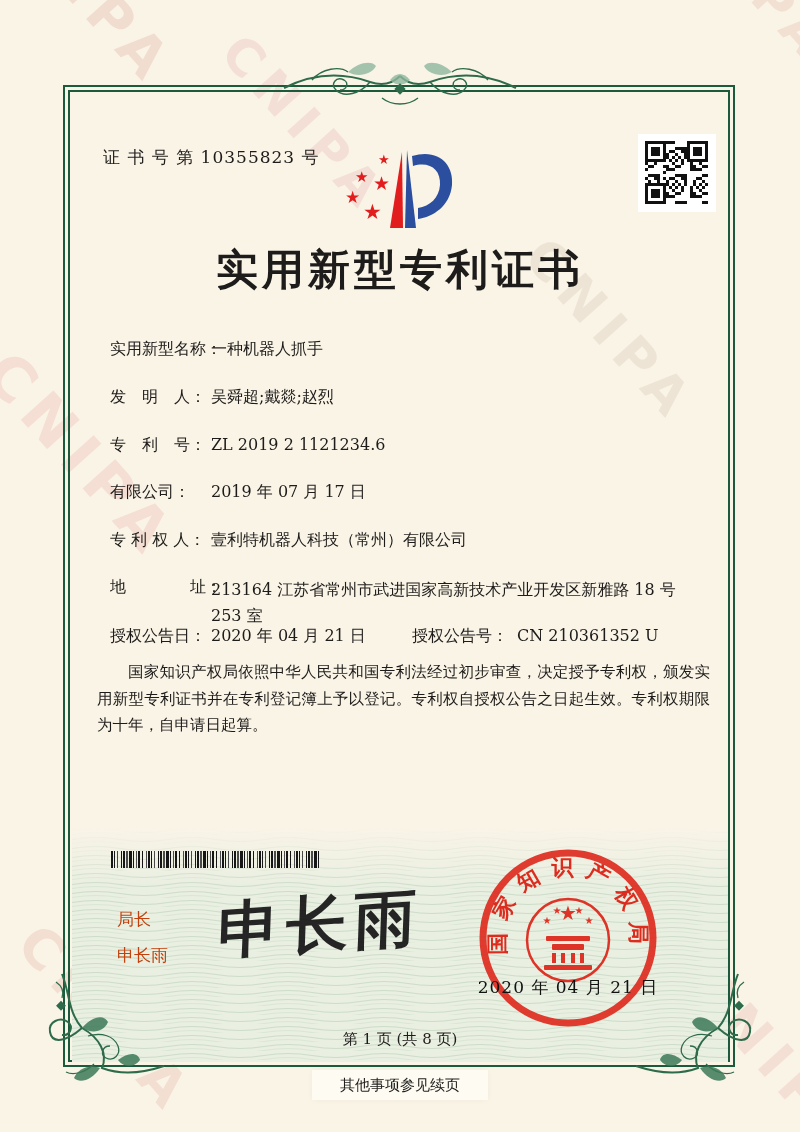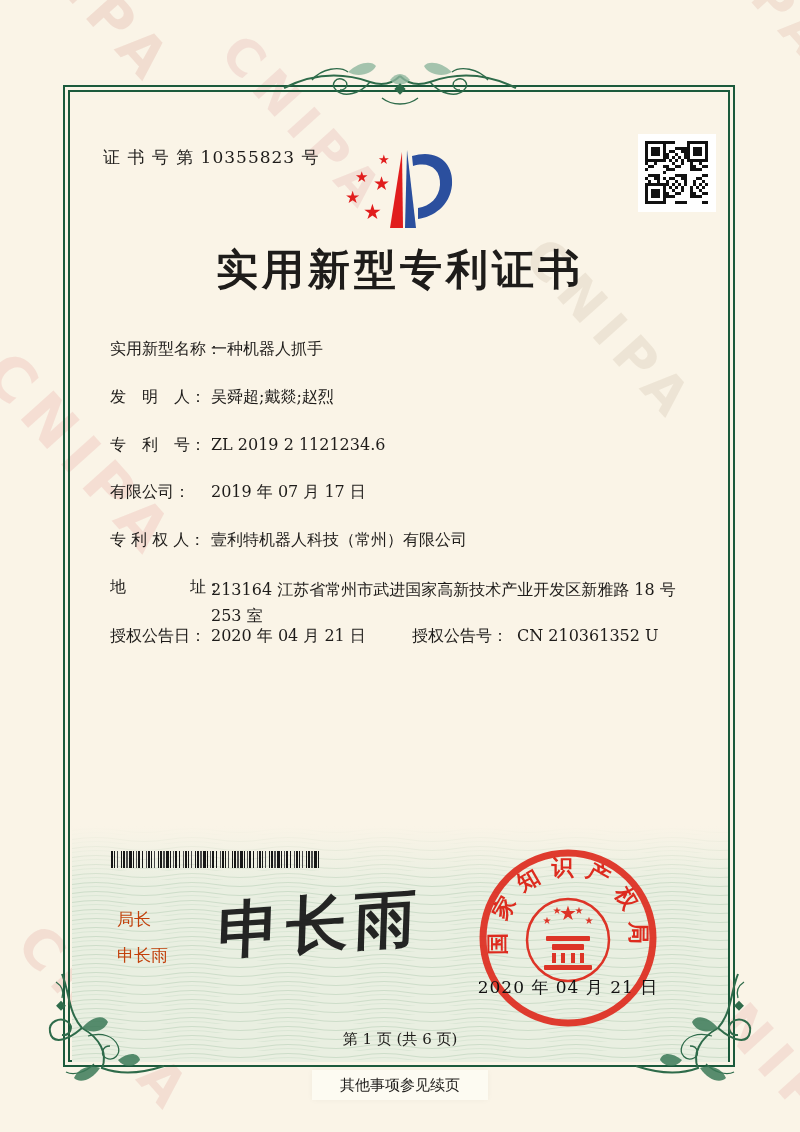--- a/index.html
+++ b/index.html
@@ -425,20 +425,21 @@
 
 <div class="frow" style="top:577px;">地　　　　址：</div>
 <div class="fval" id="addr-val" style="left:211px;top:577px;">213164 江苏省常州市武进国家高新技术产业开发区新雅路 18 号 253 室</div>
 
 <div class="frow" style="top:626px;">授权公告日：</div>
 <div class="fval" style="left:211px;top:626px;">2020 年 04 月 21 日</div>
 <div class="fval" style="left:412px;top:626px;">授权公告号：</div>
 <div class="fval" style="left:517px;top:626px;">CN 210361352 U</div>
 
 <div id="legal" class="abs">
+  <p>国家知识产权局依照中华人民共和国专利法经过初步审查，决定授予专利权，颁发实用新型专利证书并在专利登记簿上予以登记。专利权自授权公告之日起生效。专利权期限为十年，自申请日起算。</p>
 </div>
 
 <div id="barcode" class="abs"><i style="width:2px;background:#161616"></i><i style="width:1px;background:transparent"></i><i style="width:1px;background:#161616"></i><i style="width:2px;background:transparent"></i><i style="width:1px;background:#4a4a4a"></i><i style="width:3px;background:transparent"></i><i style="width:1px;background:#161616"></i><i style="width:1px;background:transparent"></i><i style="width:2px;background:#161616"></i><i style="width:1px;background:transparent"></i><i style="width:2px;background:#4a4a4a"></i><i style="width:1px;background:transparent"></i><i style="width:3px;background:#161616"></i><i style="width:1px;background:transparent"></i><i style="width:1px;background:#161616"></i><i style="width:2px;background:transparent"></i><i style="width:1px;background:#4a4a4a"></i><i style="width:1px;background:transparent"></i><i style="width:2px;background:#161616"></i><i style="width:2px;background:transparent"></i><i style="width:1px;background:#161616"></i><i style="width:3px;background:transparent"></i><i style="width:1px;background:#4a4a4a"></i><i style="width:1px;background:transparent"></i><i style="width:2px;background:#161616"></i><i style="width:1px;background:transparent"></i><i style="width:1px;background:#161616"></i><i style="width:2px;background:transparent"></i><i style="width:1px;background:#4a4a4a"></i><i style="width:3px;background:transparent"></i><i style="width:1px;background:#161616"></i><i style="width:1px;background:transparent"></i><i style="width:2px;background:#161616"></i><i style="width:1px;background:transparent"></i><i style="width:2px;background:#4a4a4a"></i><i style="width:1px;background:transparent"></i><i style="width:3px;background:#161616"></i><i style="width:1px;background:transparent"></i><i style="width:1px;background:#161616"></i><i style="width:2px;background:transparent"></i><i style="width:1px;background:#4a4a4a"></i><i style="width:1px;background:transparent"></i><i style="width:2px;background:#161616"></i><i style="width:2px;background:transparent"></i><i style="width:1px;background:#161616"></i><i style="width:3px;background:transparent"></i><i style="width:1px;background:#4a4a4a"></i><i style="width:1px;background:transparent"></i><i style="width:2px;background:#161616"></i><i style="width:1px;background:transparent"></i><i style="width:1px;background:#161616"></i><i style="width:2px;background:transparent"></i><i style="width:1px;background:#4a4a4a"></i><i style="width:3px;background:transparent"></i><i style="width:1px;background:#161616"></i><i style="width:1px;background:transparent"></i><i style="width:2px;background:#161616"></i><i style="width:1px;background:transparent"></i><i style="width:2px;background:#4a4a4a"></i><i style="width:1px;background:transparent"></i><i style="width:3px;background:#161616"></i><i style="width:1px;background:transparent"></i><i style="width:1px;background:#161616"></i><i style="width:2px;background:transparent"></i><i style="width:1px;background:#4a4a4a"></i><i style="width:1px;background:transparent"></i><i style="width:2px;background:#161616"></i><i style="width:2px;background:transparent"></i><i style="width:1px;background:#161616"></i><i style="width:3px;background:transparent"></i><i style="width:1px;background:#4a4a4a"></i><i style="width:1px;background:transparent"></i><i style="width:2px;background:#161616"></i><i style="width:1px;background:transparent"></i><i style="width:1px;background:#161616"></i><i style="width:2px;background:transparent"></i><i style="width:1px;background:#4a4a4a"></i><i style="width:3px;background:transparent"></i><i style="width:1px;background:#161616"></i><i style="width:1px;background:transparent"></i><i style="width:2px;background:#161616"></i><i style="width:1px;background:transparent"></i><i style="width:2px;background:#4a4a4a"></i><i style="width:1px;background:transparent"></i><i style="width:3px;background:#161616"></i><i style="width:1px;background:transparent"></i><i style="width:1px;background:#161616"></i><i style="width:2px;background:transparent"></i><i style="width:1px;background:#4a4a4a"></i><i style="width:1px;background:transparent"></i><i style="width:2px;background:#161616"></i><i style="width:2px;background:transparent"></i><i style="width:1px;background:#161616"></i><i style="width:3px;background:transparent"></i><i style="width:1px;background:#4a4a4a"></i><i style="width:1px;background:transparent"></i><i style="width:2px;background:#161616"></i><i style="width:1px;background:transparent"></i><i style="width:1px;background:#161616"></i><i style="width:2px;background:transparent"></i><i style="width:1px;background:#4a4a4a"></i><i style="width:3px;background:transparent"></i><i style="width:1px;background:#161616"></i><i style="width:1px;background:transparent"></i><i style="width:2px;background:#161616"></i><i style="width:1px;background:transparent"></i><i style="width:2px;background:#4a4a4a"></i><i style="width:1px;background:transparent"></i><i style="width:3px;background:#161616"></i><i style="width:1px;background:transparent"></i><i style="width:1px;background:#161616"></i><i style="width:2px;background:transparent"></i><i style="width:1px;background:#4a4a4a"></i><i style="width:1px;background:transparent"></i><i style="width:2px;background:#161616"></i><i style="width:2px;background:transparent"></i><i style="width:1px;background:#161616"></i><i style="width:3px;background:transparent"></i><i style="width:1px;background:#4a4a4a"></i><i style="width:1px;background:transparent"></i><i style="width:2px;background:#161616"></i><i style="width:1px;background:transparent"></i><i style="width:1px;background:#161616"></i><i style="width:2px;background:transparent"></i><i style="width:1px;background:#4a4a4a"></i><i style="width:3px;background:transparent"></i><i style="width:1px;background:#161616"></i><i style="width:1px;background:transparent"></i><i style="width:2px;background:#161616"></i><i style="width:1px;background:transparent"></i><i style="width:2px;background:#4a4a4a"></i><i style="width:1px;background:transparent"></i><i style="width:3px;background:#161616"></i><i style="width:1px;background:transparent"></i><i style="width:1px;background:#161616"></i><i style="width:2px;background:transparent"></i></div>
 
 <div class="sig-lbl" style="top:908px;">局长</div>
 <div class="sig-lbl" style="top:944px;">申长雨</div>
 <div id="sig-script" class="abs">申长雨</div>
 
 <svg id="seal" class="abs" viewBox="0 0 188 188" xmlns="http://www.w3.org/2000/svg">
   <circle cx="94" cy="94" r="85" fill="none" stroke="#dd2b1e" stroke-width="7" opacity=".92"></circle>
@@ -459,14 +460,14 @@
     <rect x="78" y="100" width="32" height="6" rx="1"></rect>
     <rect x="78" y="109" width="4" height="10"></rect>
     <rect x="87" y="109" width="4" height="10"></rect>
     <rect x="97" y="109" width="4" height="10"></rect>
     <rect x="106" y="109" width="4" height="10"></rect>
     <rect x="70" y="121" width="48" height="5" rx="1"></rect>
   </g>
 </svg>
 <div id="seal-date" class="abs">2020 年 04 月 21 日</div>
 
-<div id="page-num" class="abs">第 1 页 (共 6 页)</div>
+<div id="page-num" class="abs">第 1 页 (共 8 页)</div>
 <div id="cont-box" class="abs">其他事项参见续页</div>
 
 </body></html>

